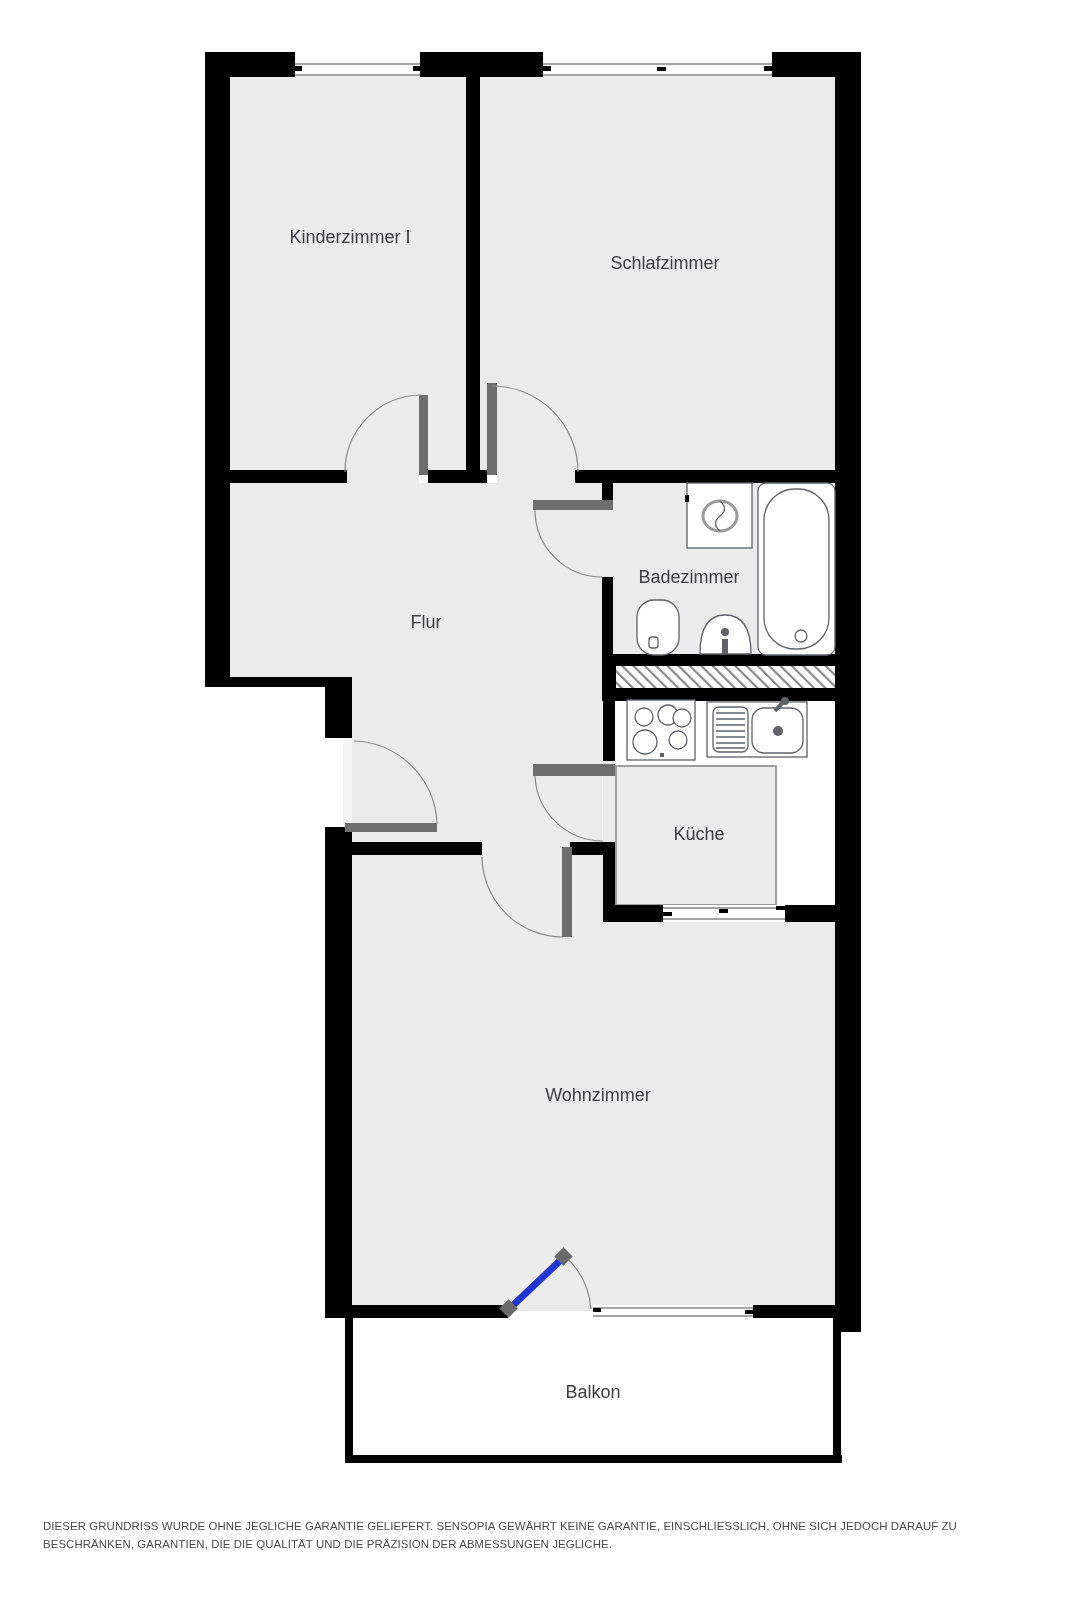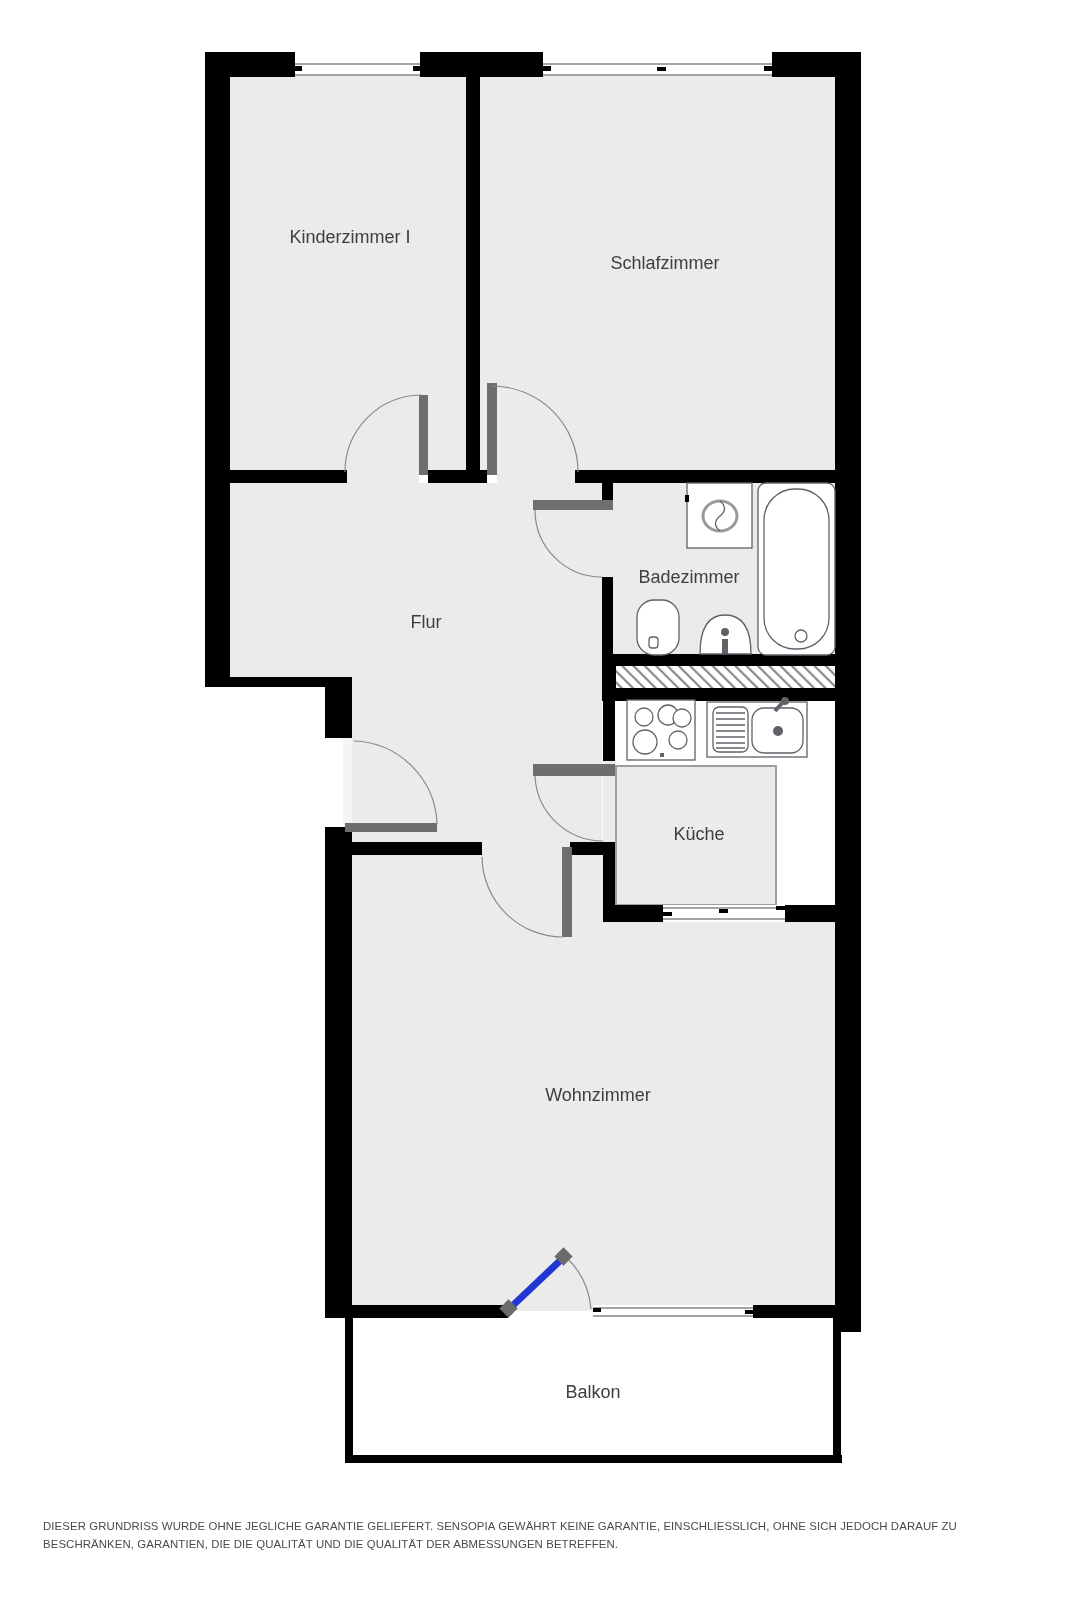--- a/index.html
+++ b/index.html
@@ -180,13 +180,13 @@
     <text x="350" y="243">Kinderzimmer I</text>
     <text x="665" y="269">Schlafzimmer</text>
     <text x="426" y="628">Flur</text>
     <text x="689" y="583">Badezimmer</text>
     <text x="699" y="840">Küche</text>
     <text x="598" y="1101">Wohnzimmer</text>
     <text x="593" y="1398">Balkon</text>
   </g>
 </svg>
 
-<div id="disclaimer">DIESER GRUNDRISS WURDE OHNE JEGLICHE GARANTIE GELIEFERT. SENSOPIA GEWÄHRT KEINE GARANTIE, EINSCHLIESSLICH, OHNE SICH JEDOCH DARAUF ZU BESCHRÄNKEN, GARANTIEN, DIE DIE QUALITÄT UND DIE QUALITÄT DER ABMESSUNGEN BETREFFEN.</div>
+<div id="disclaimer">DIESER GRUNDRISS WURDE OHNE JEGLICHE GARANTIE GELIEFERT. SENSOPIA GEWÄHRT KEINE GARANTIE, EINSCHLIESSLICH, OHNE SICH JEDOCH DARAUF ZU BESCHRÄNKEN, GARANTIEN, DIE DIE QUALITÄT UND DIE PRÄZISION DER ABMESSUNGEN JEGLICHE.</div>
 
 </body></html>

